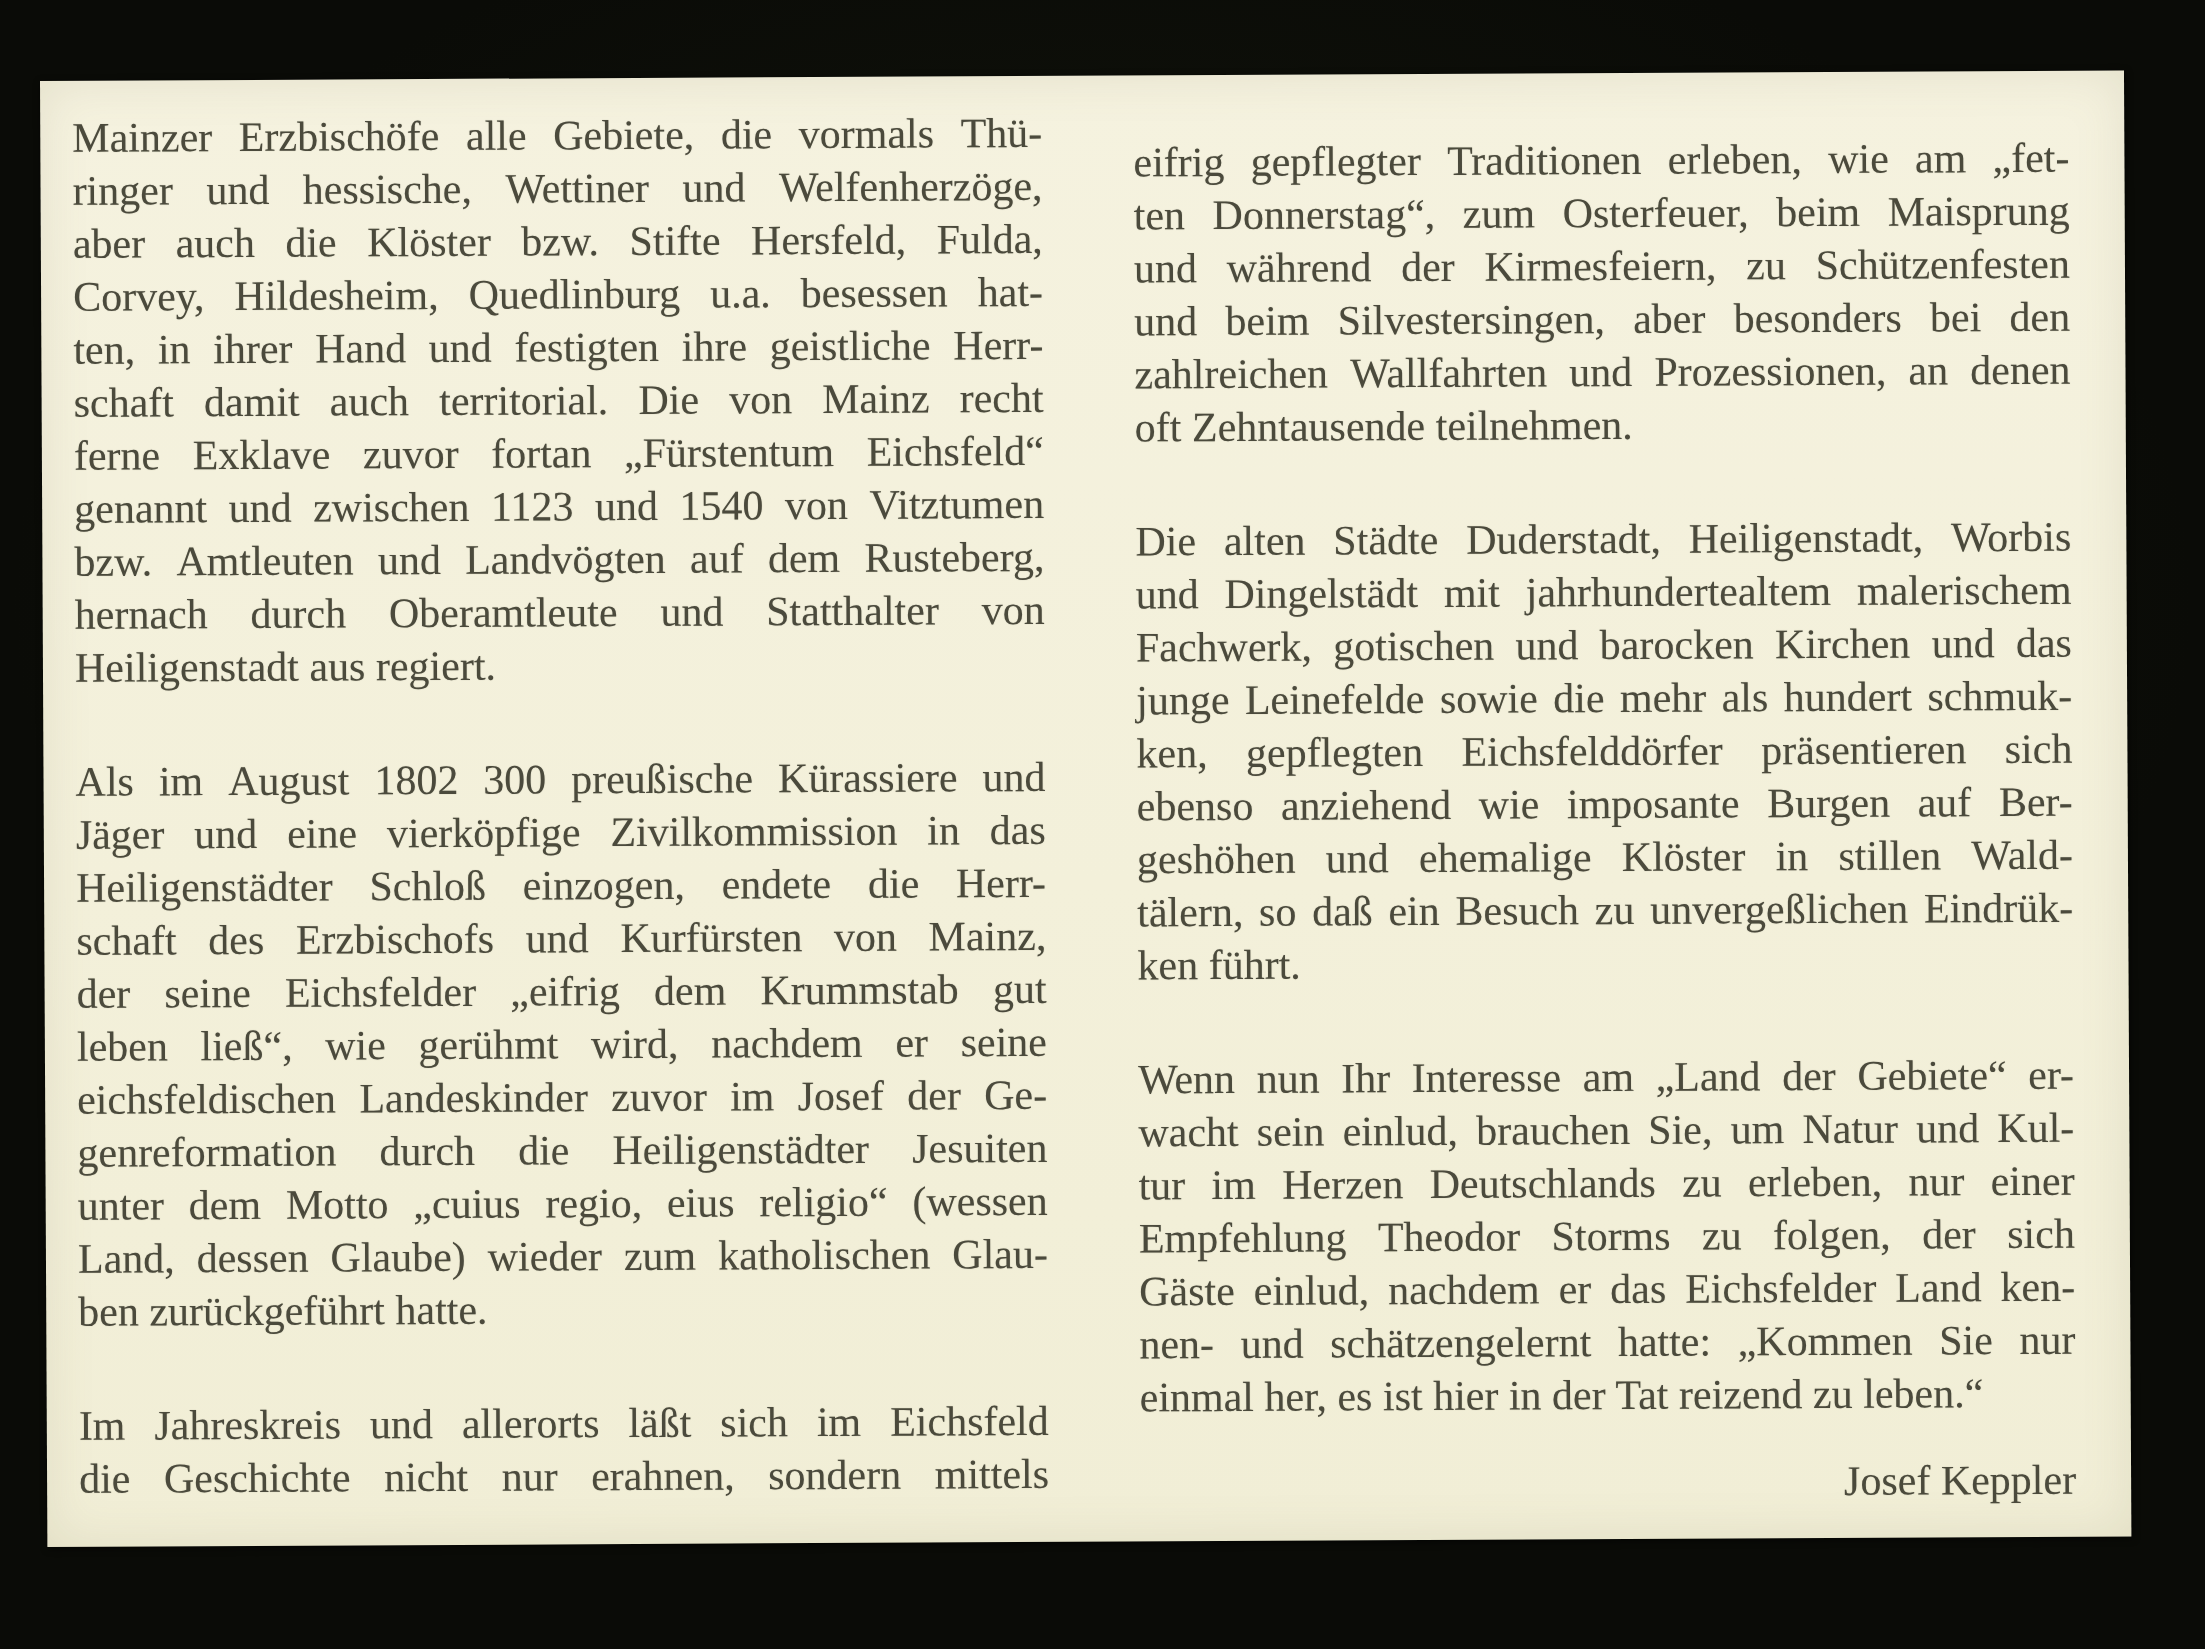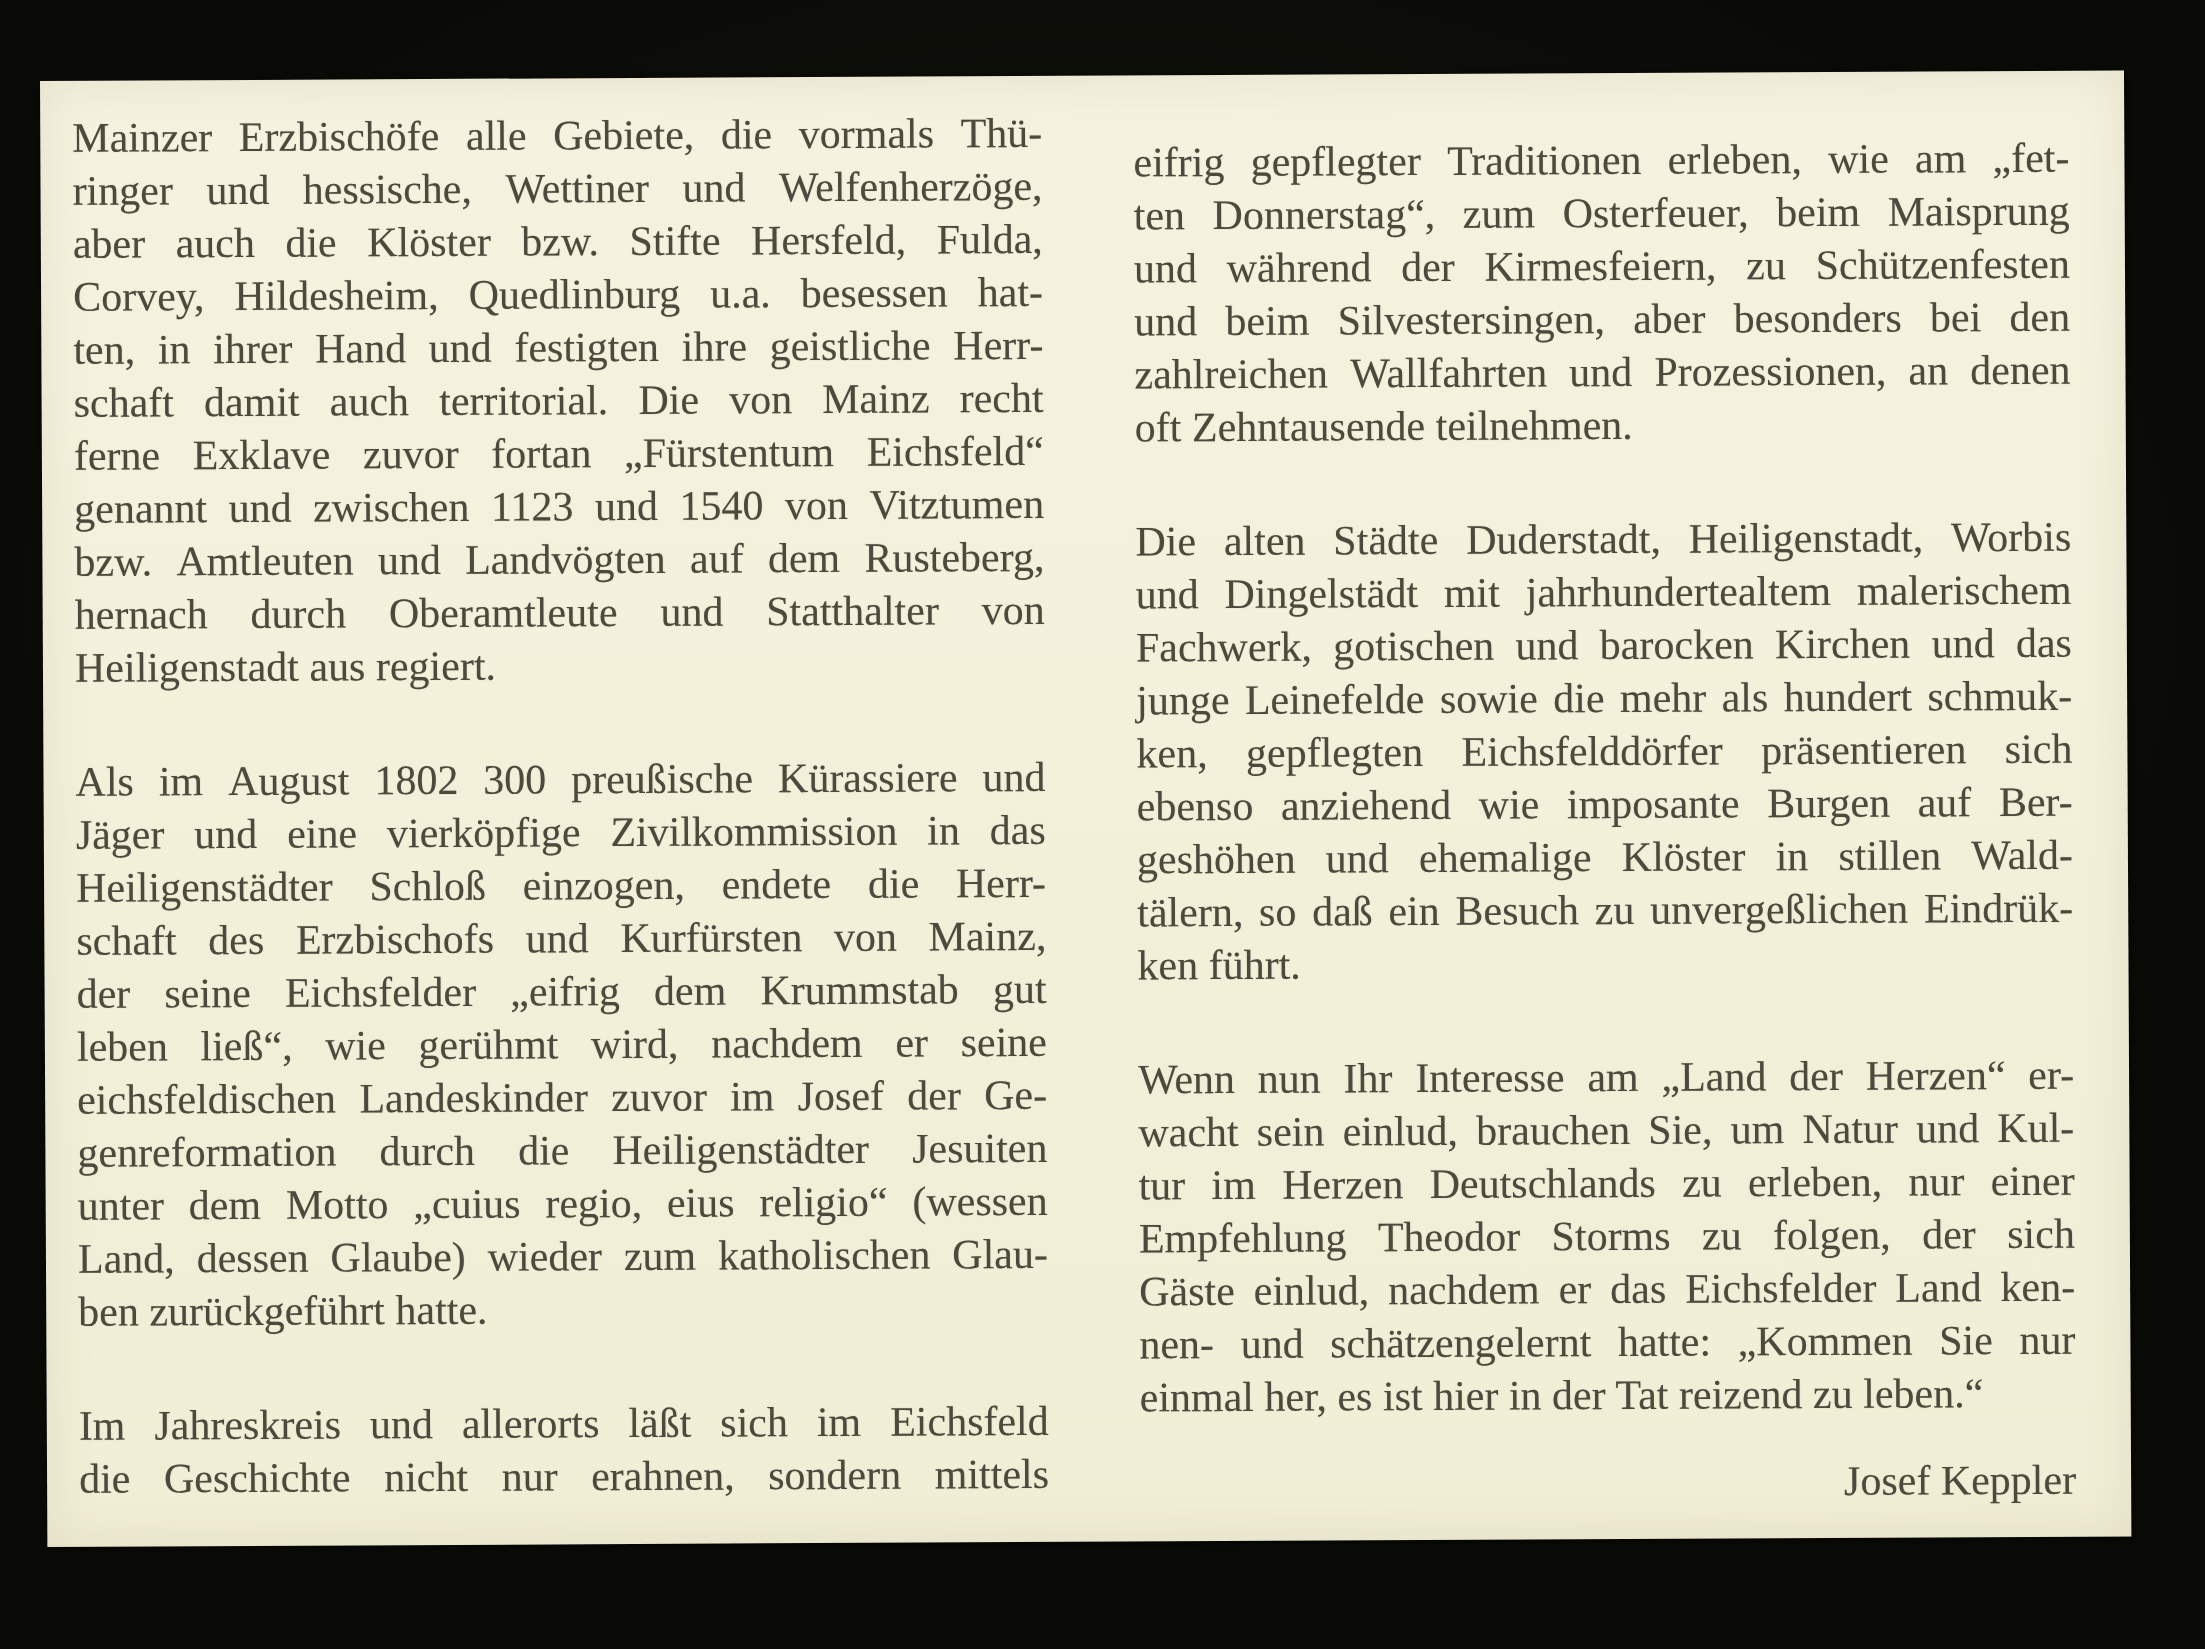--- a/index.html
+++ b/index.html
@@ -394,21 +394,21 @@
         </div>
         <div class="para">
           <div class="line justified">
             <span class="word">Wenn</span>
             <span class="word">nun</span>
             <span class="word">Ihr</span>
             <span class="word">Interesse</span>
             <span class="word">am</span>
             <span class="word">„Land</span>
             <span class="word">der</span>
-            <span class="word">Herzen“</span>
+            <span class="word">Gebiete“</span>
             <span class="word">er-</span>
           </div>
           <div class="line justified">
             <span class="word">wacht</span>
             <span class="word">sein</span>
             <span class="word">einlud,</span>
             <span class="word">brauchen</span>
             <span class="word">Sie,</span>
             <span class="word">um</span>
             <span class="word">Natur</span>

